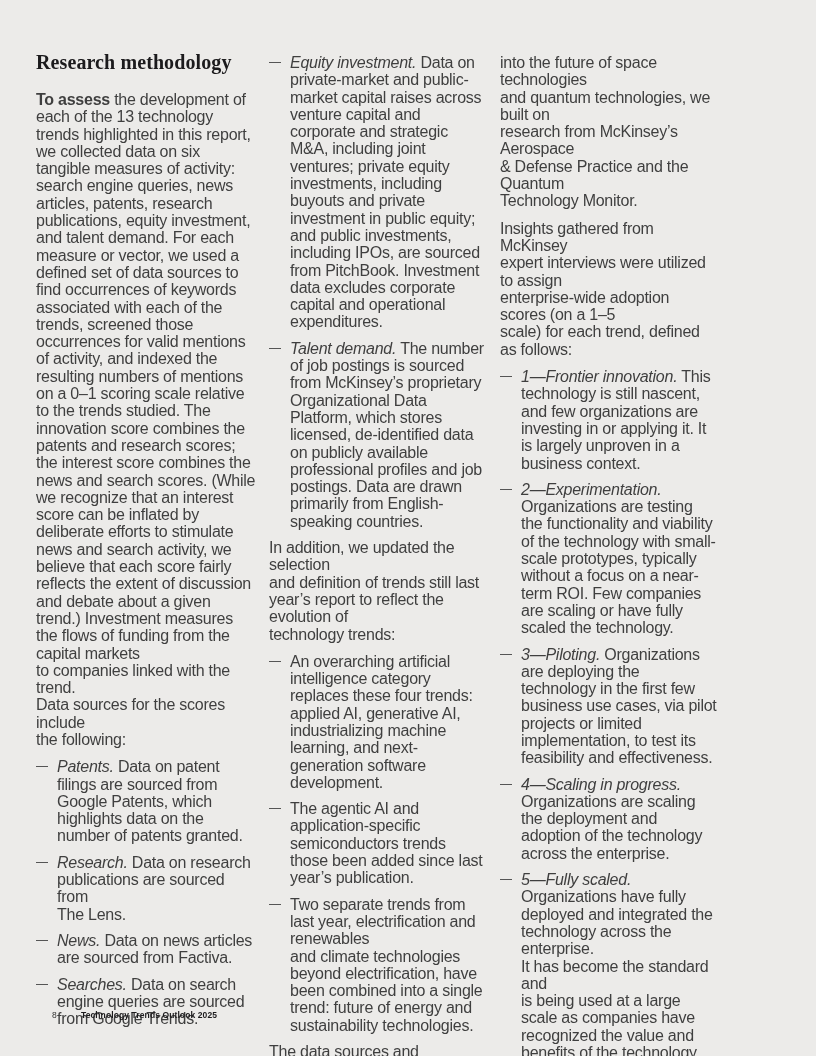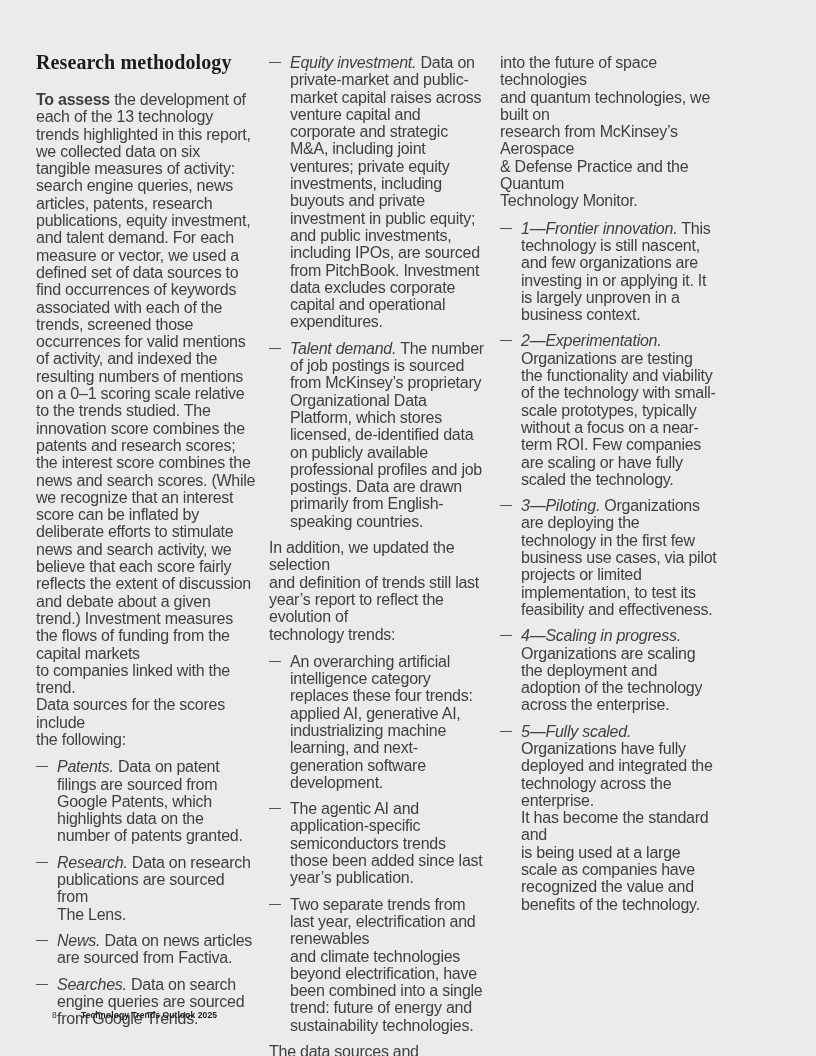--- a/index.html
+++ b/index.html
@@ -134,20 +134,24 @@
 
     <p>The data sources and keywords focus been updated. For equity investment insights</p>
   </div>
 
   <div class="col col3">
     <p>into the future of space technologies
 and quantum technologies, we built on
 research from McKinsey’s Aerospace
 &amp; Defense Practice and the Quantum
 Technology Monitor.</p>
+    <p>Insights gathered from McKinsey
+expert interviews were utilized to assign
+enterprise-wide adoption scores (on a 1–5
+scale) for each trend, defined as follows:</p>
 
     <div class="list">
       <div class="bullet">
         <span class="dash">—</span>
         <div class="btext"><span class="lead">1—Frontier innovation.</span><span> This technology is still nascent, and few organizations are investing in or applying it. It is largely unproven in a business context.</span></div>
       </div>
       <div class="bullet">
         <span class="dash">—</span>
         <div class="btext"><span class="lead">2—Experimentation.</span><span> Organizations are testing the functionality and viability of the technology with small-scale prototypes, typically without a focus on a near-term ROI. Few companies are scaling or have fully scaled the technology.</span></div>
       </div>

